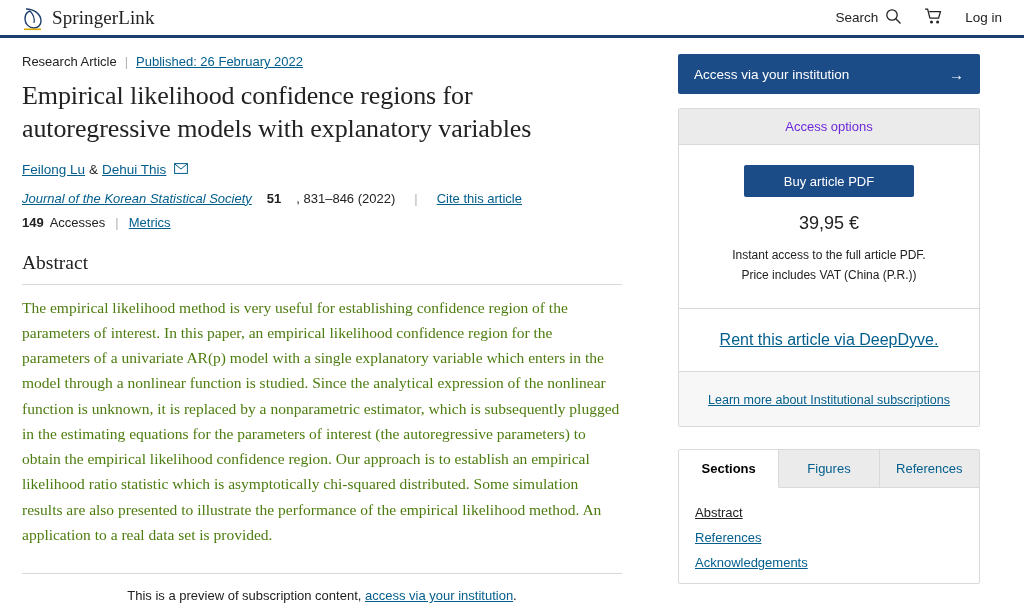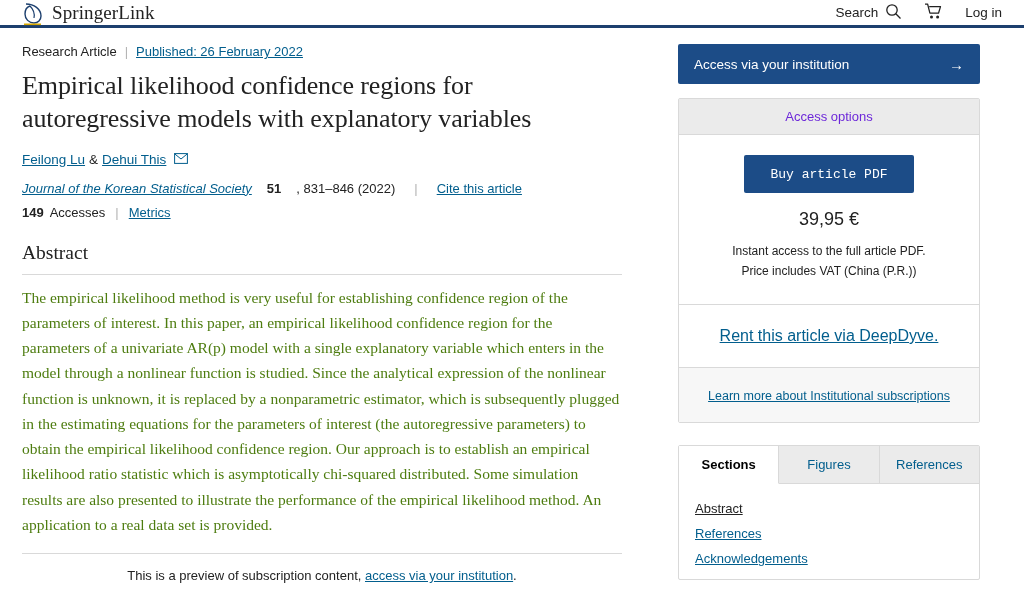--- a/index.html
+++ b/index.html
@@ -10,21 +10,21 @@
     height: 606px;
     overflow: hidden;
     background: #ffffff;
     font-family: "Liberation Sans", sans-serif;
     color: #222;
   }
   a { color: #025e8d; }
 
   
   .header {
-    height: 28px;
+    height: 38px;
     background: #ffffff;
     border-bottom: 3px solid #1c3f6e;
     display: flex;
     align-items: center;
     padding: 0 22px;
     position: relative;
   }
   .brand {
     display: flex;
     align-items: center;
@@ -152,21 +152,21 @@
   p.abstract-body {
     font-family: "Liberation Serif", serif;
     font-size: 15.5px;
     line-height: 1.63;
     margin: 8px 0 0 0;
     color: #4d7c0f;
     text-align: left;
   }
 
   .preview-note {
-    margin-top: 16px;
+    margin-top: 26px;
     padding-top: 14px;
     border-top: 1px solid #d9d9d9;
     text-align: center;
     font-size: 13px;
     color: #222;
   }
   .preview-note a { color: #025e8d; }
 
   
   .access-btn {
@@ -204,24 +204,24 @@
     padding: 20px 16px 20px 16px;
     text-align: center;
     border-bottom: 1px solid #d9d9d9;
   }
   .buy-btn {
     background: #1c4c87;
     color: #fff;
     border: none;
     border-radius: 2px;
     width: 170px;
-    height: 38px;
-    font-size: 13px;
-    cursor: pointer;
-    font-family: Liberation Mono, monospace;
+    height: 32px;
+    font-size: 13px;
+    cursor: pointer;
+    font-family: Liberation Sans, sans-serif;
   }
   .price {
     font-size: 18px;
     margin: 16px 0 14px 0;
     color: #222;
   }
   .fine {
     font-size: 12px;
     color: #222;
     margin: 6px 0;

